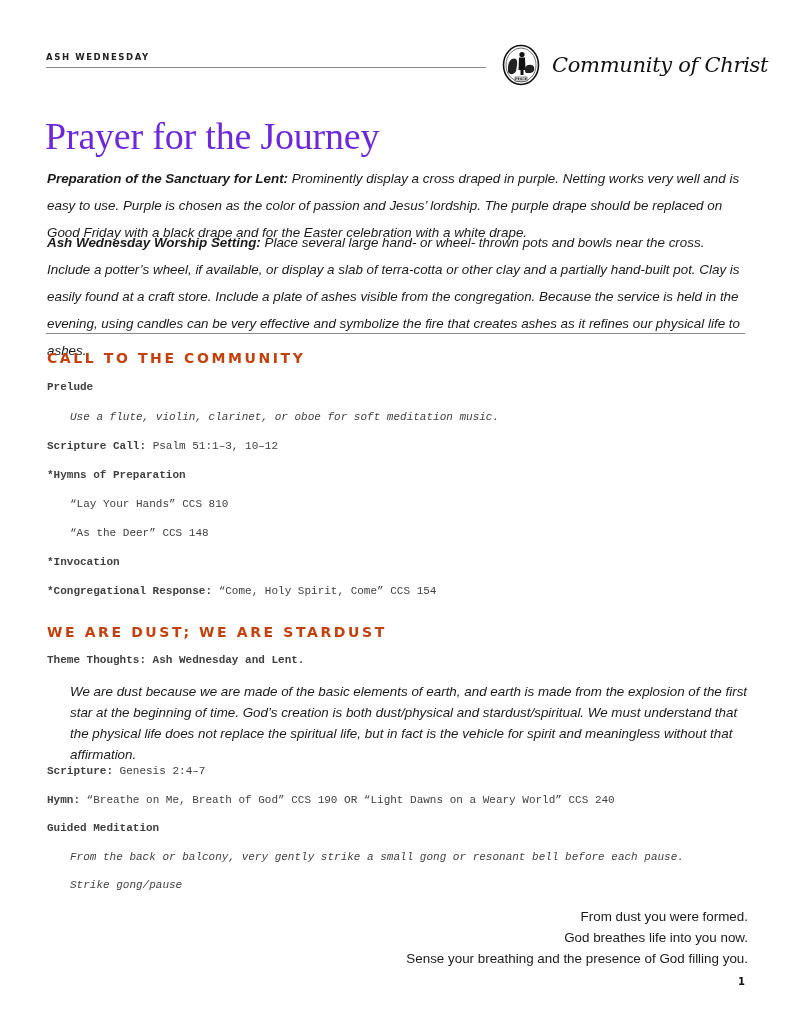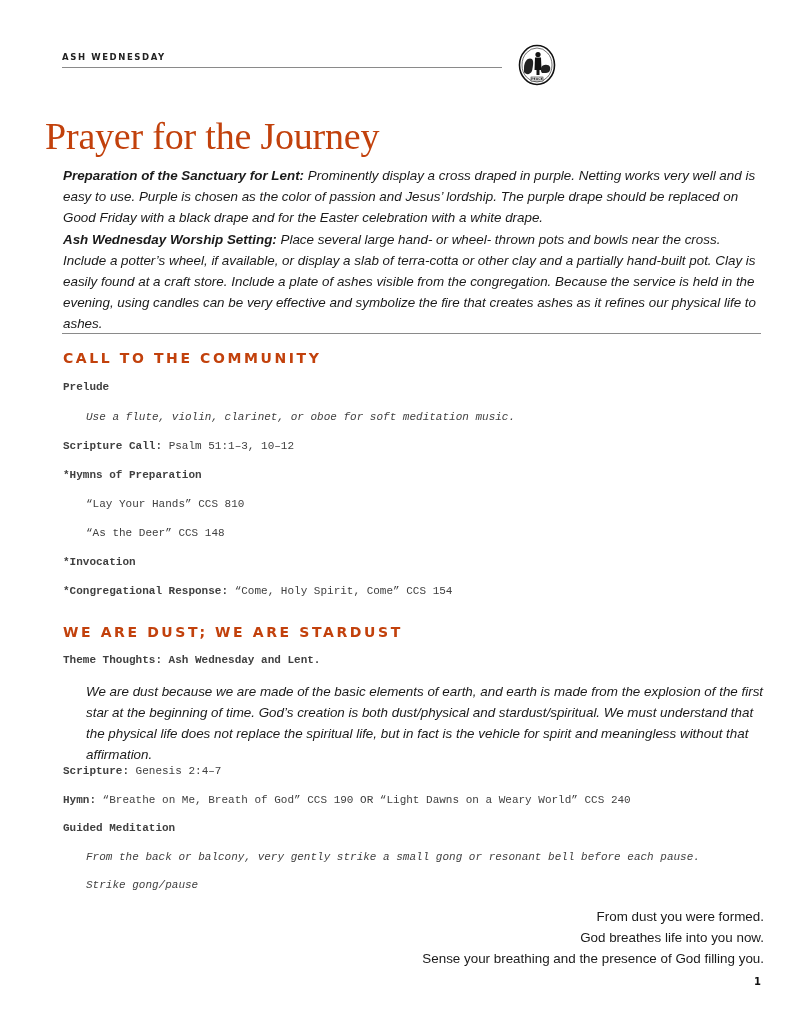--- a/index.html
+++ b/index.html
@@ -1,21 +1,21 @@
 <!DOCTYPE html>
 <html><head>
   <meta charset="utf-8">
   <style>
     html, body { margin: 0; padding: 0; background: #ffffff; }
     body {
       width: 791px; height: 1024px; position: relative; overflow: hidden;
       color: #1a1a1a;
       font-family: "Liberation Sans", sans-serif;
     }
-    .abs { position: absolute; margin-left: 16px; }
+    .abs { position: absolute; }
 
     
     .kicker {
       left: 46px; top: 52px;
       font-family: "DejaVu Sans", sans-serif;
       font-size: 8.5px; font-weight: bold; letter-spacing: 1.6px;
       color: #222;
     }
     .header-rule {
       left: 46px; top: 67px; width: 440px; height: 0;
@@ -30,29 +30,29 @@
       font-family: "DejaVu Serif", serif;
       font-style: italic;
       font-size: 21px; letter-spacing: -0.3px;
       color: #111;
     }
 
     
     .title {
       left: 45px; top: 114px;
       font-family: "Liberation Serif", serif;
-      font-size: 38px; color: #c2410c; letter-spacing: -0.2px;
+      font-size: 38px; color: #6d28d9; letter-spacing: -0.2px;
       white-space: nowrap;
     }
 
     
     .content { left: 47px; width: 700px; }
     .para {
       font-family: "Liberation Sans", sans-serif;
-      font-style: italic; font-size: 13.4px; line-height: 21px;
+      font-style: italic; font-size: 13.4px; line-height: 27px;
       color: #1a1a1a; margin: 0;
     }
     .para b { font-weight: bold; }
     .divider {
       left: 46px; top: 333px; width: 699px; height: 0;
       border-top: 1.5px solid #8a8a8a;
     }
     .section-head {
       left: 47px;
       font-family: "DejaVu Sans", sans-serif;
@@ -91,20 +91,21 @@
 
     <path d="M6 24 C6 16 11 13 14 15 C16 17 15 22 14 27 C12 31 8 31 6 28 Z" fill="#222"></path>
 
     <circle cx="20" cy="10.5" r="2.6" fill="#111"></circle>
     <path d="M17 13.5 L23 13.5 L23.5 26 L21.5 26 L21.5 31 L18.5 31 L18.5 26 L16.5 26 Z" fill="#111"></path>
 
     <path d="M23 24 C24 20 31 20 32 23 C33 26 31 29 28 29 L24 29 C23 28 22.5 26 23 24 Z" fill="#222"></path>
     <rect x="13" y="33" width="12" height="4" fill="#fff" stroke="#111" stroke-width="0.5"></rect>
     <text x="19" y="36.3" font-size="3.2" text-anchor="middle" font-family="DejaVu Sans, sans-serif" font-weight="bold" fill="#111">PEACE</text>
   </svg>
+  <span class="logo-text">Community of Christ</span>
 </div>
 
 <h1 class="abs title" style="margin:0;font-weight:normal;">Prayer for the Journey</h1>
 
 <div class="abs content" style="top:165px;">
   <p class="para">
     <b>Preparation of the Sanctuary for Lent:</b><span> Prominently display a cross draped in purple. Netting works very well and is easy to use. Purple is chosen as the color of passion and Jesus’ lordship. The purple drape should be replaced on Good Friday with a black drape and for the Easter celebration with a white drape.</span>
   </p>
 </div>
 <div class="abs content" style="top:229px;">

